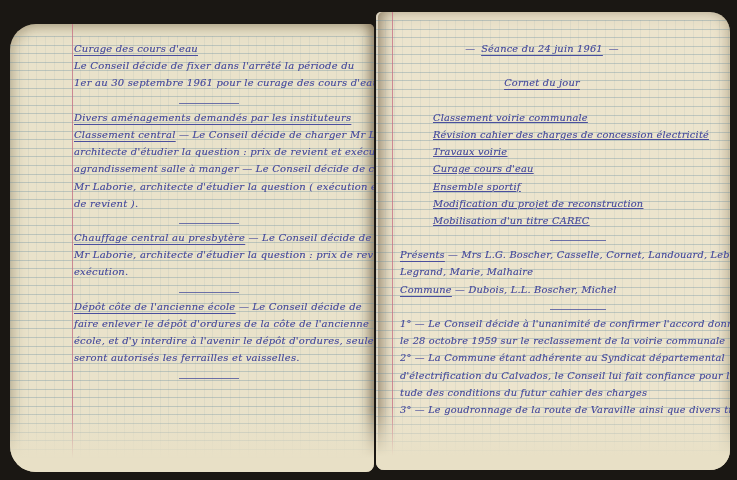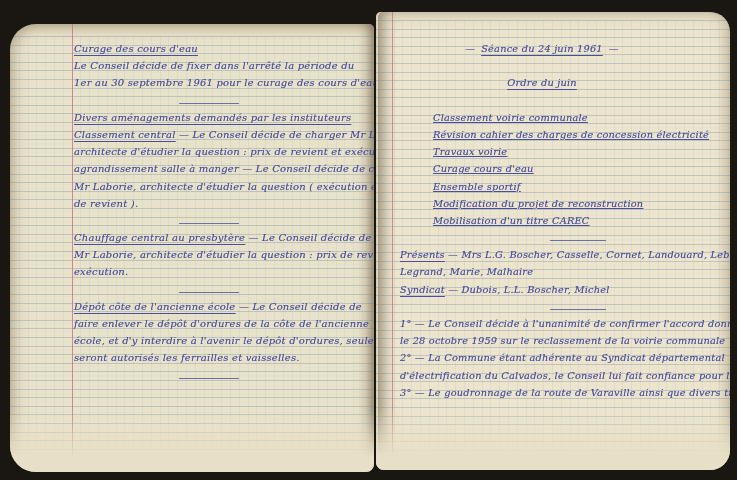--- a/index.html
+++ b/index.html
@@ -99,34 +99,35 @@
   </div>
   <div class="fade-bottom"></div>
 </div>
 
 <div class="page page-right">
   <div class="grid"></div>
   <div class="margin-line"></div>
   <div class="content">
     <div class="hline t-center"><span class="dash">—</span><span class="u">Séance du 24 juin 1961</span><span class="dash">—</span></div>
     <div class="hline"></div>
-    <div class="hline t-center"><span class="u">Ordre du juin</span></div>
+    <div class="hline t-center"><span class="u">Cornet du jour</span></div>
     <div class="hline"></div>
     <div class="hline indent"><span>Classement voirie communale</span></div>
     <div class="hline indent"><span>Révision cahier des charges de concession électricité</span></div>
     <div class="hline indent"><span>Travaux voirie</span></div>
     <div class="hline indent"><span>Curage cours d'eau</span></div>
     <div class="hline indent"><span>Ensemble sportif</span></div>
     <div class="hline indent"><span>Modification du projet de reconstruction</span></div>
     <div class="hline indent"><span>Mobilisation d'un titre CAREC</span></div>
     <div class="sep"></div>
     <div class="hline"><span class="u">Présents</span><span> — Mrs L.G. Boscher, Casselle, Cornet, Landouard, Leboucher,</span></div>
     <div class="hline"><span>Legrand, Marie, Malhaire</span></div>
-    <div class="hline"><span class="u">Syndicat</span><span> — Dubois, L.L. Boscher, Michel</span></div>
+    <div class="hline"><span class="u">Commune</span><span> — Dubois, L.L. Boscher, Michel</span></div>
     <div class="sep"></div>
     <div class="hline"><span>1° — Le Conseil décide à l'unanimité de confirmer l'accord donné</span></div>
     <div class="hline"><span>le 28 octobre 1959 sur le reclassement de la voirie communale</span></div>
     <div class="hline"><span>2° — La Commune étant adhérente au Syndicat départemental</span></div>
     <div class="hline"><span>d'électrification du Calvados, le Conseil lui fait confiance pour l'é-</span></div>
+    <div class="hline"><span>tude des conditions du futur cahier des charges</span></div>
     <div class="hline"><span>3° — Le goudronnage de la route de Varaville ainsi que divers travaux</span></div>
   </div>
   <div class="fade-bottom"></div>
 </div>
 
 </body></html>

